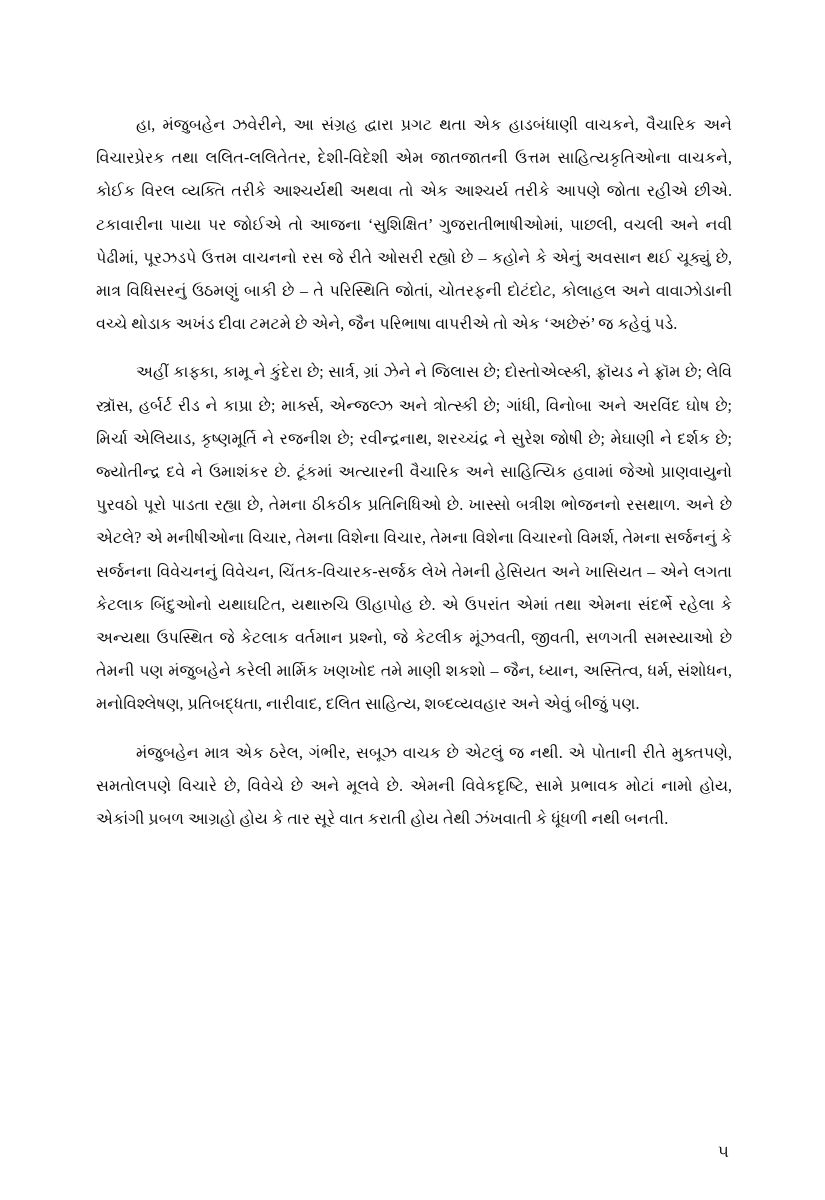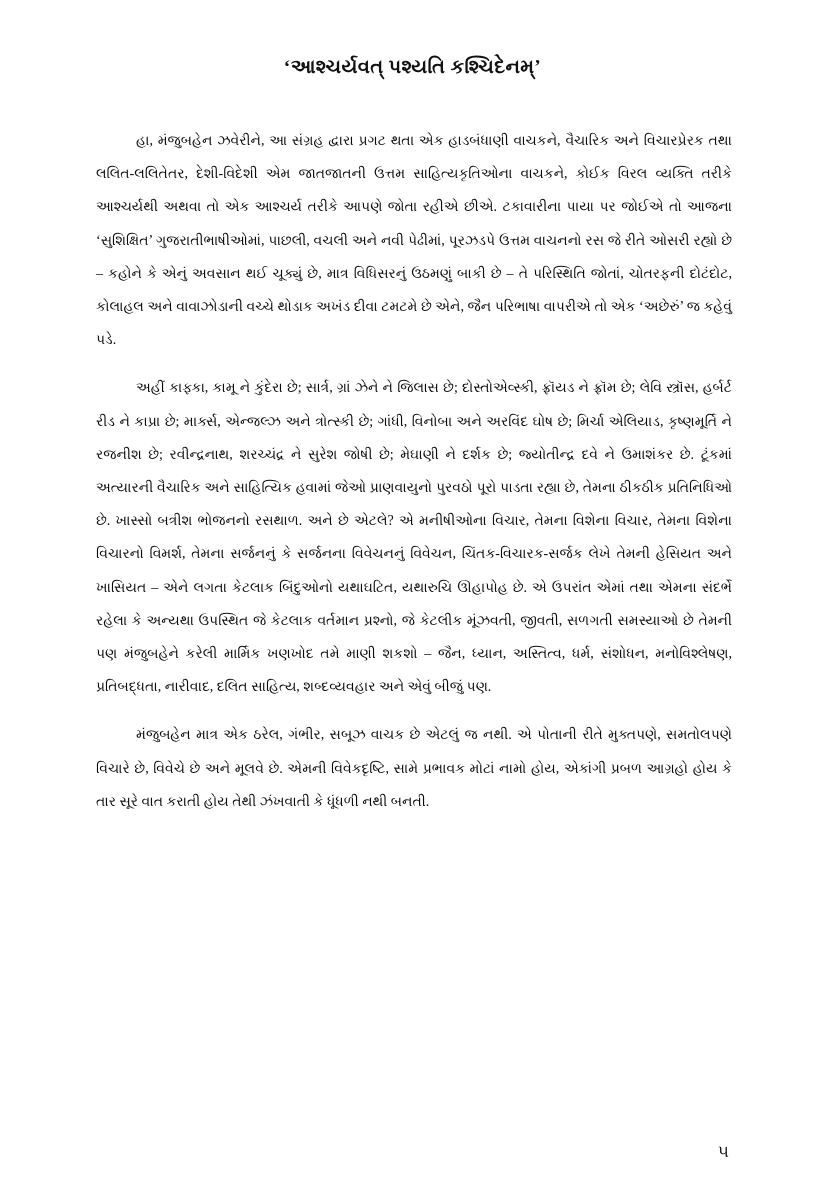--- a/index.html
+++ b/index.html
@@ -32,23 +32,23 @@
     width: 825px;
     text-align: center;
     font-size: 19.5px;
     font-weight: bold;
     letter-spacing: 0.3px;
     color: #111;
   }
   .body-text {
     position: absolute;
     left: 96px;
-    top: 124px;
+    top: 108px;
     width: 636px;
-    font-size: 14px;
+    font-size: 16px;
     line-height: 33.2px;
     text-align: justify;
     text-justify: inter-word;
     color: #0a0a0a;
   }
   .para {
     margin: 0;
     text-indent: 40px;
     text-align: justify;
   }
@@ -62,21 +62,20 @@
     font-size: 17px;
     color: #111;
     text-align: right;
   }
 </style>
 </head>
 <body>
 
 <div class="page">
 
-  <div class="page-title">‘આશ્ચર્યવત્ પશ્યતિ કશ્ચિદેનમ્’</div>
 
   <div class="body-text">
     <p class="para">હા, મંજુબહેન ઝવેરીને, આ સંગ્રહ દ્વારા પ્રગટ થતા એક હાડબંધાણી વાચકને, વૈચારિક અને વિચારપ્રેરક તથા લલિત-લલિતેતર, દેશી-વિદેશી એમ જાતજાતની ઉત્તમ સાહિત્યકૃતિઓના વાચકને, કોઈક વિરલ વ્યક્તિ તરીકે આશ્ચર્યથી અથવા તો એક આશ્ચર્ય તરીકે આપણે જોતા રહીએ છીએ. ટકાવારીના પાયા પર જોઈએ તો આજના ‘સુશિક્ષિત’ ગુજરાતીભાષીઓમાં, પાછલી, વચલી અને નવી પેઢીમાં, પૂરઝડપે ઉત્તમ વાચનનો રસ જે રીતે ઓસરી રહ્યો છે – કહોને કે એનું અવસાન થઈ ચૂક્યું છે, માત્ર વિધિસરનું ઉઠમણું બાકી છે – તે પરિસ્થિતિ જોતાં, ચોતરફની દોટંદોટ, કોલાહલ અને વાવાઝોડાની વચ્ચે થોડાક અખંડ દીવા ટમટમે છે એને, જૈન પરિભાષા વાપરીએ તો એક ‘અછેરું’ જ કહેવું પડે.</p>
     <p class="para">અહીં કાફ્કા, કામૂ ને કુંદેરા છે; સાર્ત્ર, ગ્રાં ઝેને ને જિલાસ છે; દોસ્તોએવ્સ્કી, ફ્રૉયડ ને ફ્રૉમ છે; લેવિ સ્ત્રૉસ, હર્બર્ટ રીડ ને કાપ્રા છે; માર્ક્સ, એન્જલ્ઝ અને ત્રોત્સ્કી છે; ગાંધી, વિનોબા અને અરવિંદ ઘોષ છે; મિર્ચા એલિયાડ, કૃષ્ણમૂર્તિ ને રજનીશ છે; રવીન્દ્રનાથ, શરચ્ચંદ્ર ને સુરેશ જોષી છે; મેઘાણી ને દર્શક છે; જ્યોતીન્દ્ર દવે ને ઉમાશંકર છે. ટૂંકમાં અત્યારની વૈચારિક અને સાહિત્યિક હવામાં જેઓ પ્રાણવાયુનો પુરવઠો પૂરો પાડતા રહ્યા છે, તેમના ઠીકઠીક પ્રતિનિધિઓ છે. ખાસ્સો બત્રીશ ભોજનનો રસથાળ. અને છે એટલે? એ મનીષીઓના વિચાર, તેમના વિશેના વિચાર, તેમના વિશેના વિચારનો વિમર્શ, તેમના સર્જનનું કે સર્જનના વિવેચનનું વિવેચન, ચિંતક-વિચારક-સર્જક લેખે તેમની હેસિયત અને ખાસિયત – એને લગતા કેટલાક બિંદુઓનો યથાઘટિત, યથારુચિ ઊહાપોહ છે. એ ઉપરાંત એમાં તથા એમના સંદર્ભે રહેલા કે અન્યથા ઉપસ્થિત જે કેટલાક વર્તમાન પ્રશ્નો, જે કેટલીક મૂંઝવતી, જીવતી, સળગતી સમસ્યાઓ છે તેમની પણ મંજુબહેને કરેલી માર્મિક ખણખોદ તમે માણી શકશો – જૈન, ધ્યાન, અસ્તિત્વ, ધર્મ, સંશોધન, મનોવિશ્લેષણ, પ્રતિબદ્ધતા, નારીવાદ, દલિત સાહિત્ય, શબ્દવ્યવહાર અને એવું બીજું પણ.</p>
     <p class="para">મંજુબહેન માત્ર એક ઠરેલ, ગંભીર, સબૂઝ વાચક છે એટલું જ નથી. એ પોતાની રીતે મુક્તપણે, સમતોલપણે વિચારે છે, વિવેચે છે અને મૂલવે છે. એમની વિવેકદૃષ્ટિ, સામે પ્રભાવક મોટાં નામો હોય, એકાંગી પ્રબળ આગ્રહો હોય કે તાર સૂરે વાત કરાતી હોય તેથી ઝંખવાતી કે ધૂંધળી નથી બનતી.</p>
   </div>
 
   <div class="page-number">૫</div>
 
 </div>

